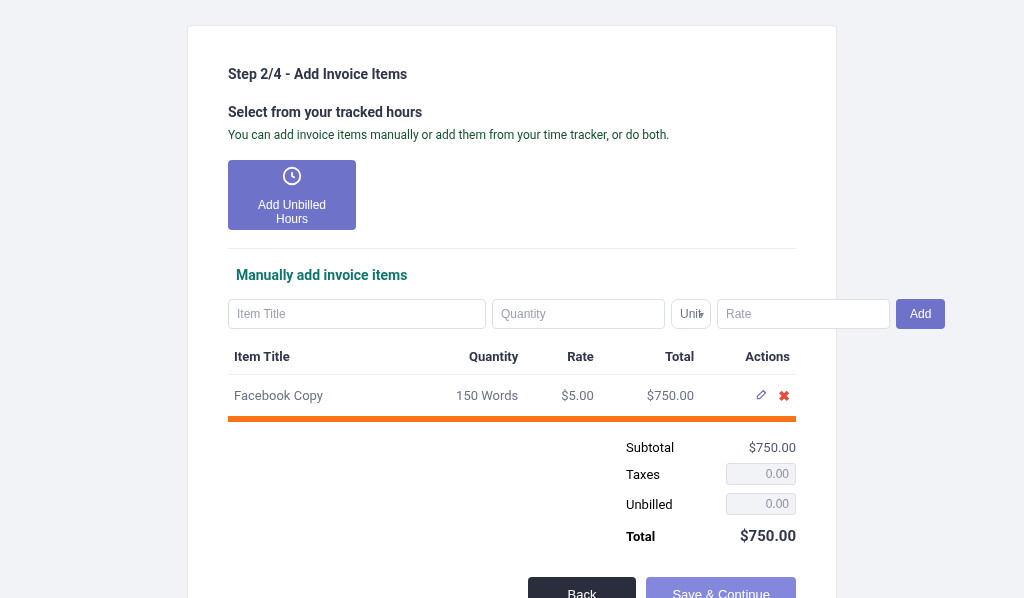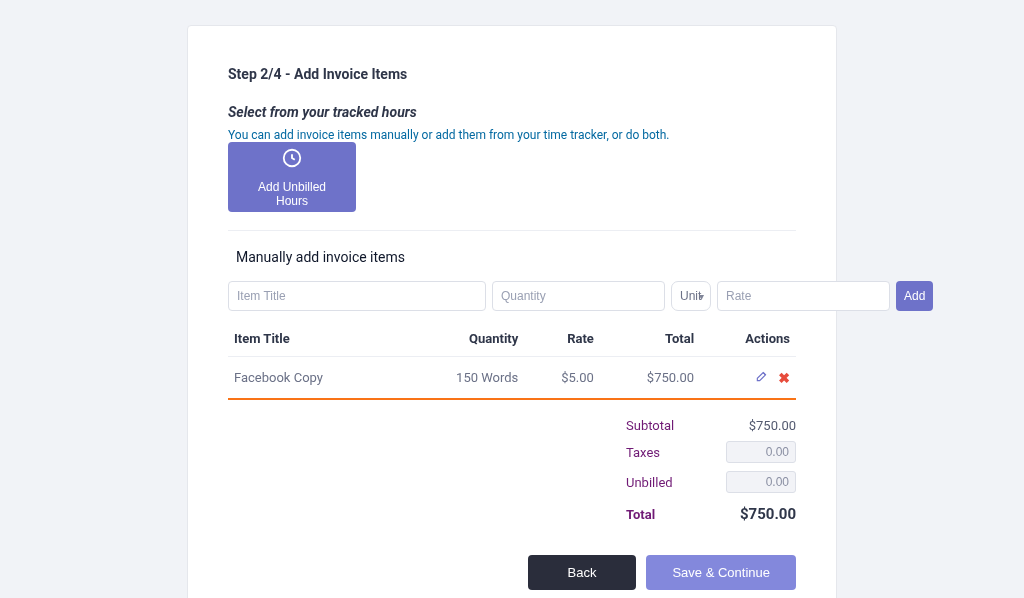--- a/index.html
+++ b/index.html
@@ -22,47 +22,47 @@
       font-size: 14px;
       font-weight: 700;
       color: #2f3649;
       margin-bottom: 22px;
     }
     h4.subhead {
       font-size: 14px;
       font-weight: 700;
       color: #2f3649;
       margin-bottom: 8px;
-      font-style: italic;
     }
     p.subdesc {
       font-size: 12px;
-      color: #0369a1;
+      color: #14532d;
+      margin-bottom: 18px;
     }
     .btn-unbilled {
       display: inline-flex;
       flex-direction: column;
       align-items: center;
       justify-content: center;
       background: #6e72c9;
       color: #fff;
       border: none;
       border-radius: 4px;
       padding: 14px 20px;
       width: 128px;
       height: 70px;
       cursor: pointer;
       font-size: 12px;
     }
     .btn-unbilled svg { width: 22px; height: 22px; margin-bottom: 8px; stroke: #fff; fill: none; stroke-width: 2; }
     hr.sep { border: none; border-top: 1px solid #eceef3; margin: 18px 0; }
     h4.manual {
       font-size: 14px;
-      font-weight: 400;
-      color: #0f172a;
+      font-weight: 700;
+      color: #0f766e;
       margin-bottom: 16px;
       padding-left: 8px;
     }
     .input-row { display: flex; gap: 6px; margin-bottom: 10px; }
     .inp, .sel {
       border: 1px solid #dcdfe7;
       border-radius: 4px;
       padding: 7px 8px;
       font-size: 12px;
       color: #6b7187;
@@ -75,21 +75,21 @@
     .inp-unit { flex: 0 0 68px; }
     .inp-rate { flex: 0 0 64px; }
     .sel { appearance: none; background: #fff; position: relative; border-radius: 7px; }
     .select-wrap { position: relative; display: inline-block; width: 68px; }
     .select-wrap .chev { position: absolute; right: 7px; top: 50%; transform: translateY(-50%); pointer-events: none; color: #808598; font-size: 10px;}
     .btn-add {
       background: #6e72c9;
       color: #fff;
       border: none;
       border-radius: 4px;
-      padding: 0 8px;
+      padding: 0 14px;
       font-size: 12px;
       height: 30px;
       cursor: pointer;
     }
     table.items {
       width: 100%;
       border-collapse: collapse;
       margin-top: 10px;
       font-size: 13px;
     }
@@ -98,40 +98,40 @@
       font-weight: 700;
       color: #2f3649;
       padding: 10px 6px;
       border-bottom: 1px solid #eceef3;
       font-size: 13px;
     }
     table.items th.r, table.items td.r { text-align: right; }
     table.items td {
       padding: 12px 6px;
       color: #6b7187;
-      border-bottom: 2px solid #f97316;
+      border-bottom: 6px solid #f97316;
       font-size: 13px;
     }
     .actions-cell { text-align: right; white-space: nowrap; }
     .icon-btn { display: inline-block; cursor: pointer; vertical-align: middle; }
     .icon-edit svg { width: 14px; height: 14px; stroke: #6e72c9; fill: none; stroke-width: 2; }
     .icon-del { color: #e74c3c; font-weight: 700; margin-left: 6px; font-size: 14px; }
     .totals {
       width: 170px;
       margin-left: auto;
       margin-top: 14px;
       font-size: 13px;
     }
     .totals .row {
       display: flex;
       justify-content: space-between;
       align-items: center;
       padding: 4px 0;
     }
-    .totals .label { color: #701a75; }
+    .totals .label { color: #000000; }
     .totals .value { color: #535a70; }
     .totals input {
       width: 70px;
       text-align: right;
       border: 1px solid #dcdfe7;
       border-radius: 3px;
       padding: 3px 6px;
       font-size: 12px;
       background: #f2f3f7;
       color: #8a8fa3;

